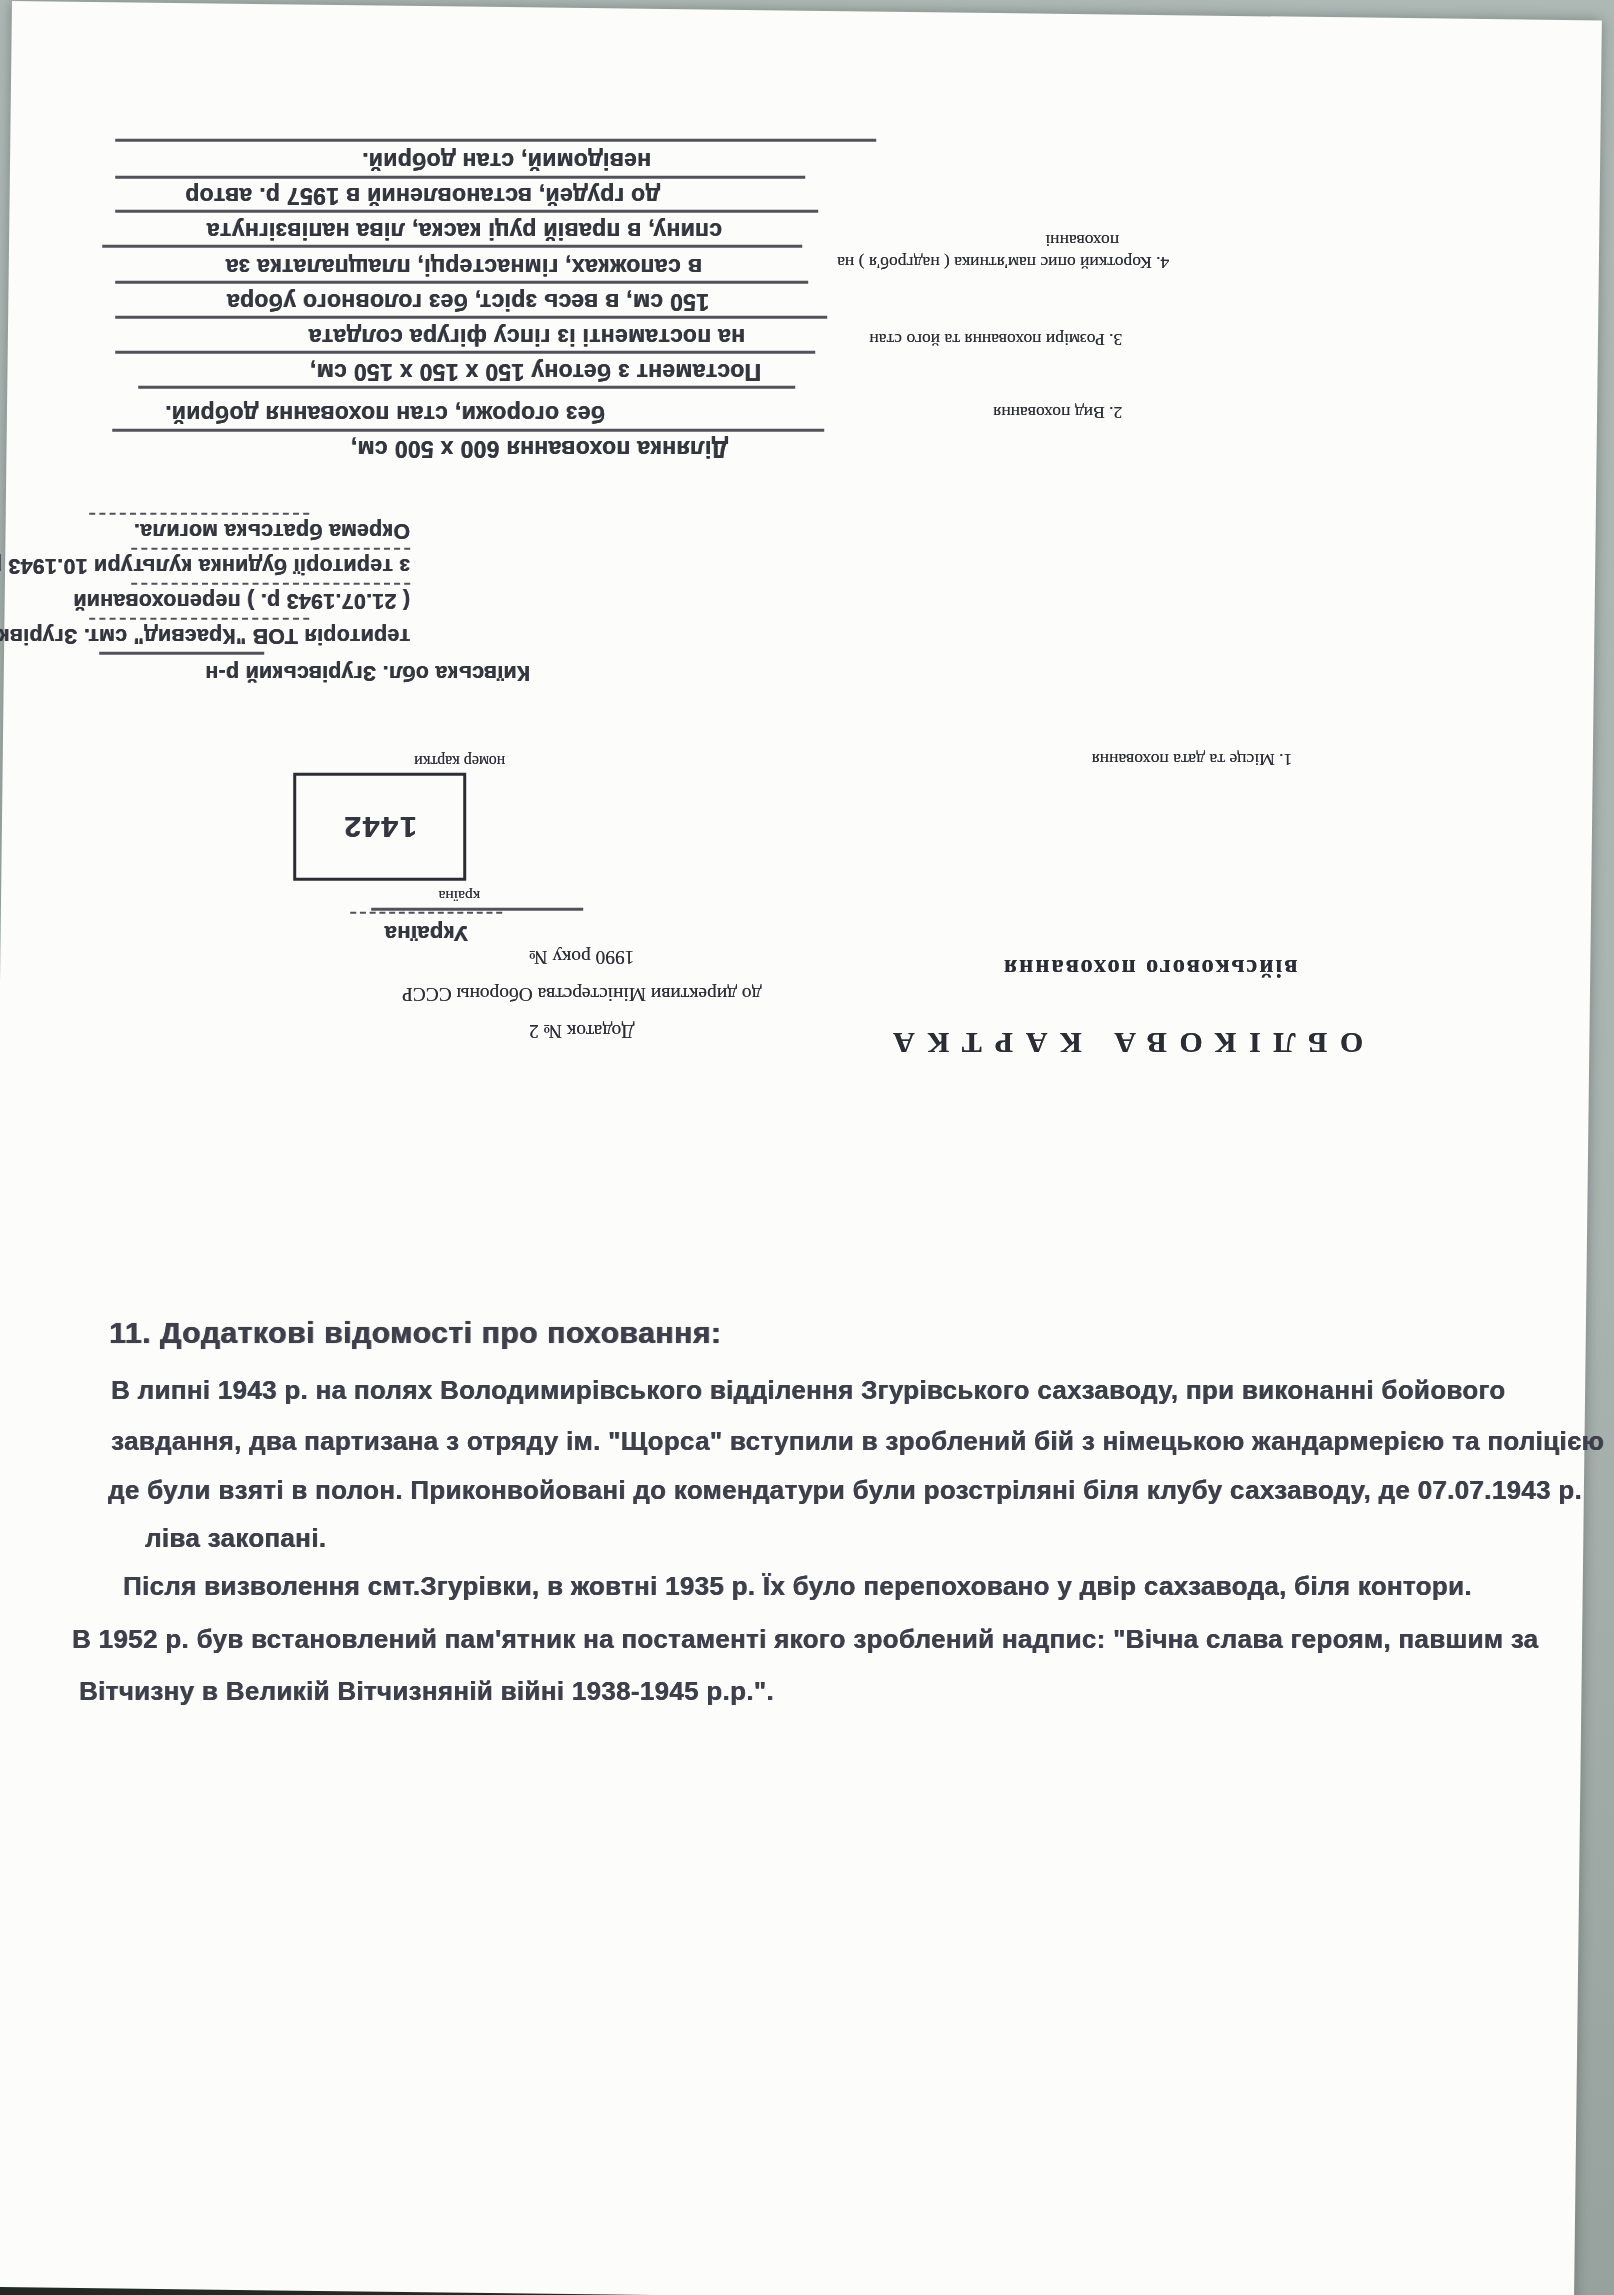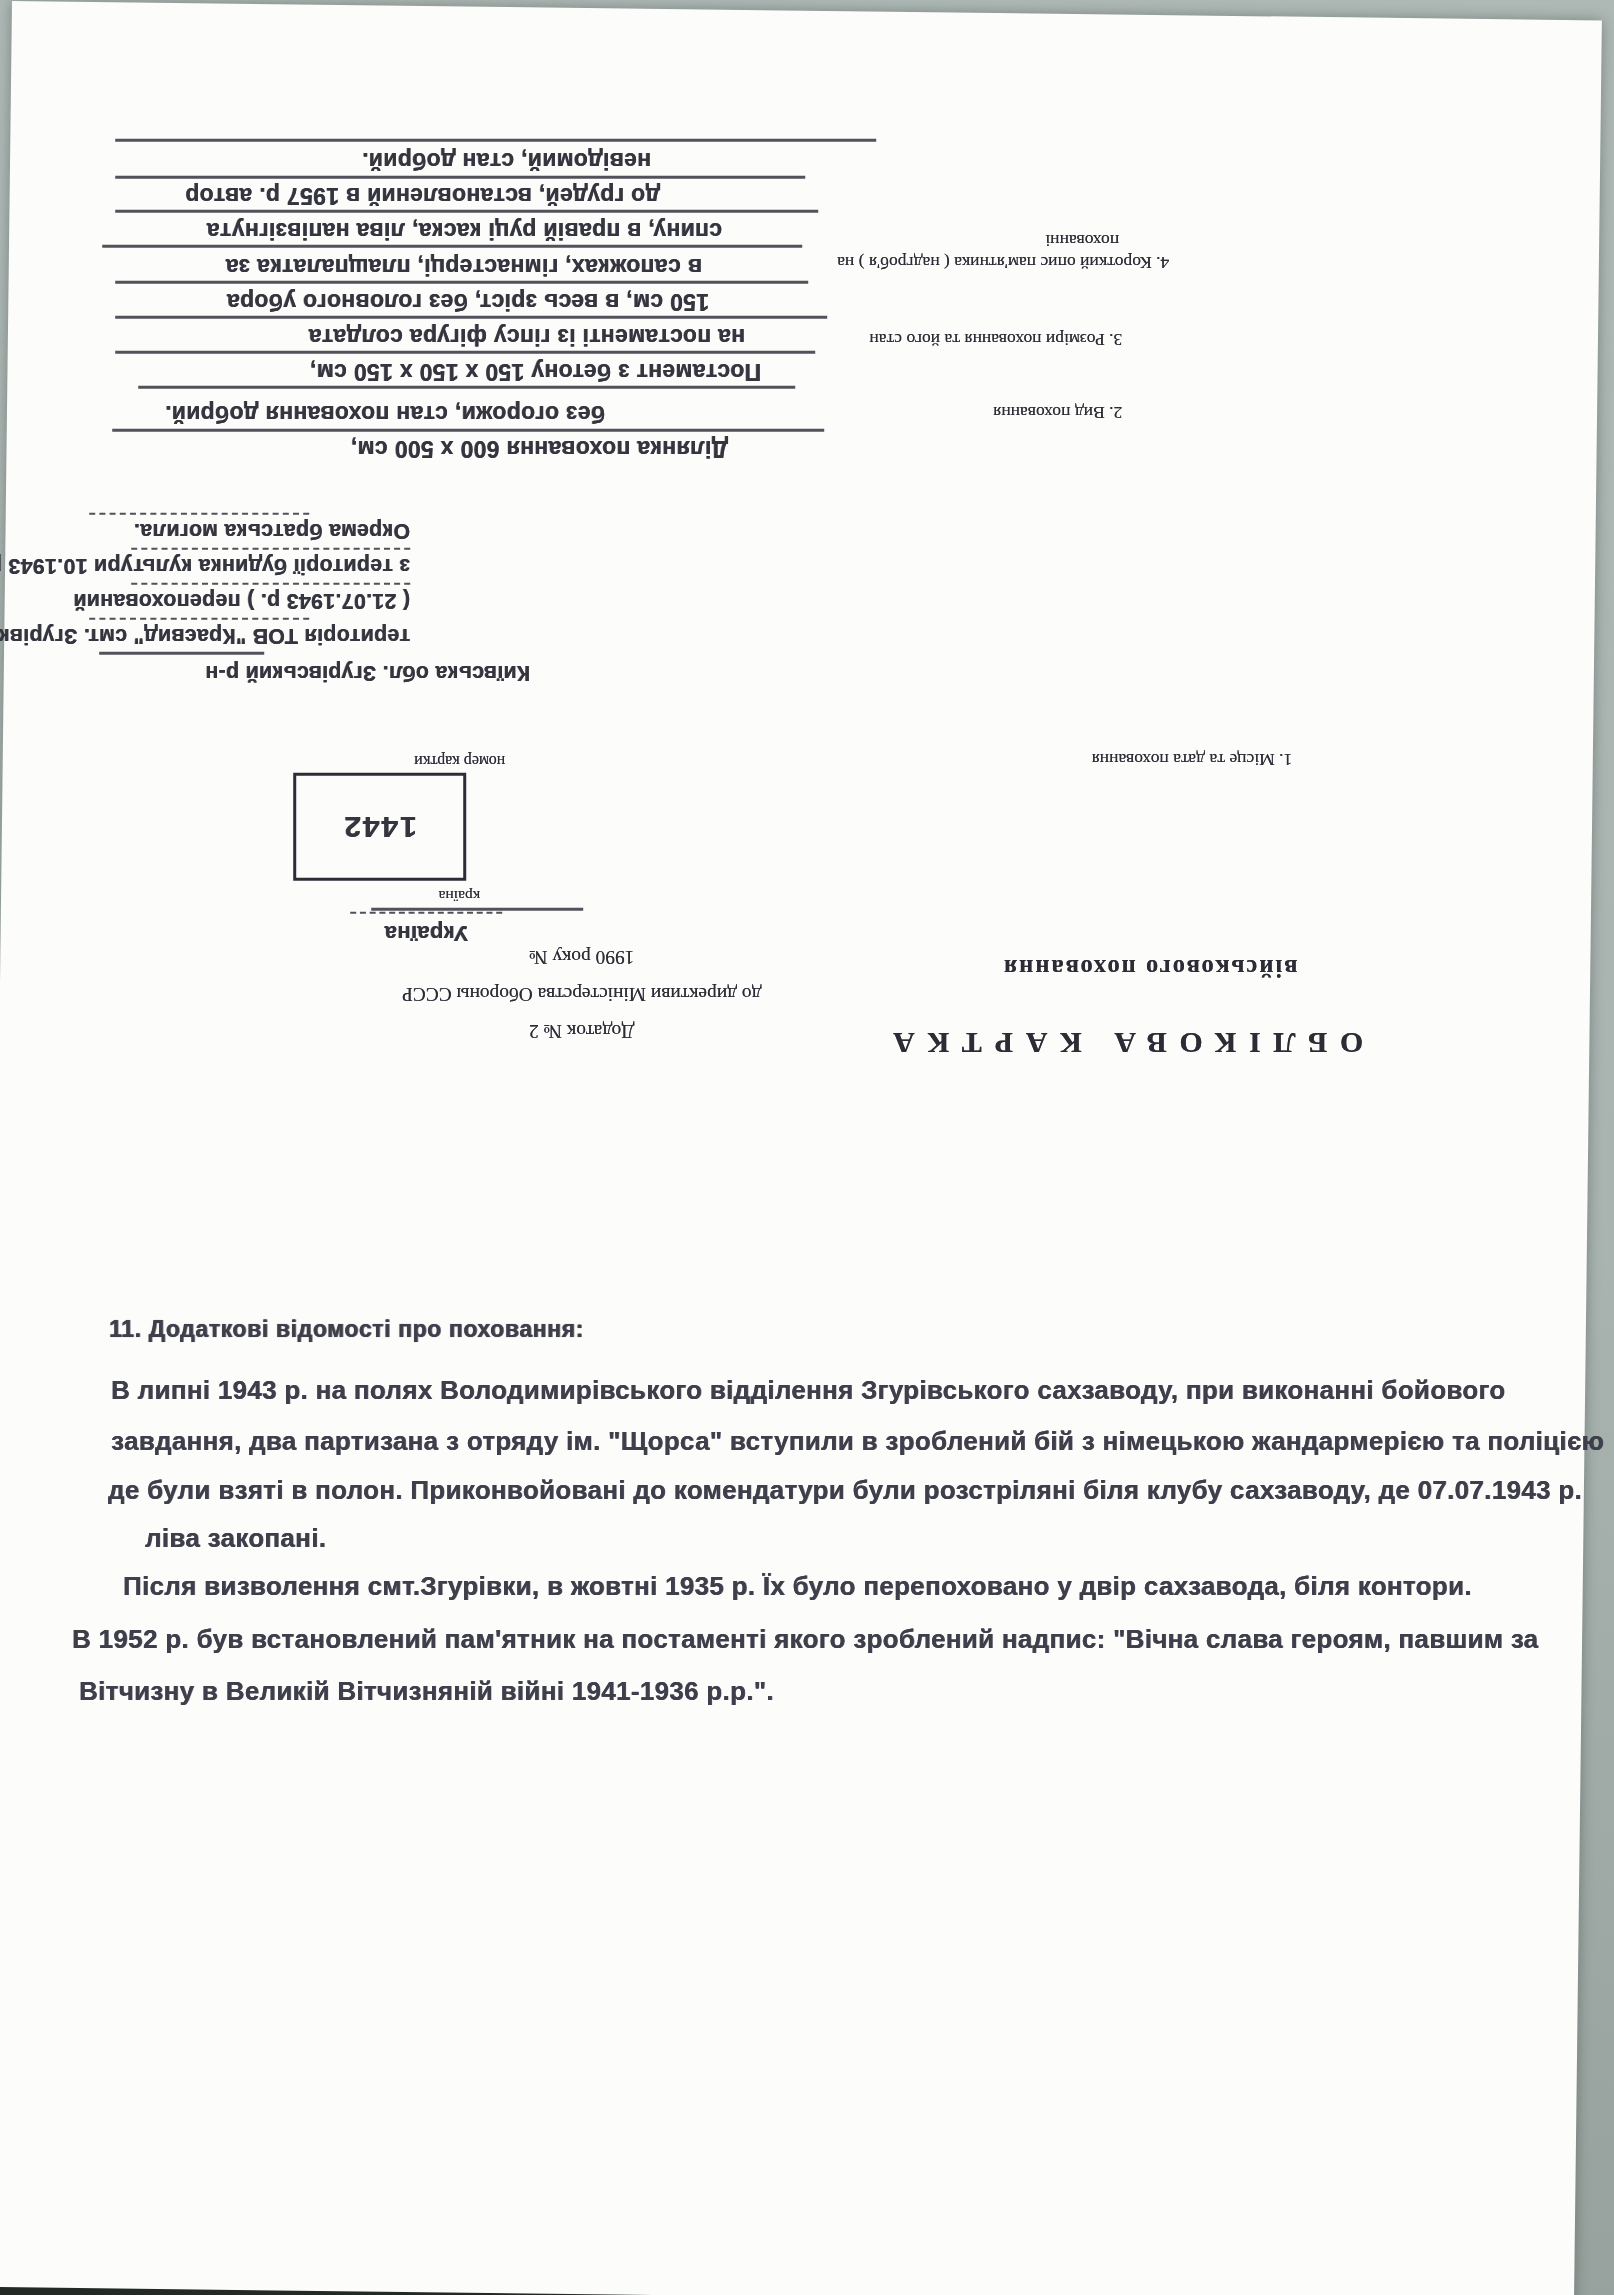--- a/index.html
+++ b/index.html
@@ -43,21 +43,21 @@
     position:absolute;left:0;top:0;width:1590px;
     transform:rotate(-0.7deg);transform-origin:0 0;
     font-family:"Liberation Sans",sans-serif;
   }
   .s11{
     position:absolute;white-space:nowrap;font-weight:700;
     color:#3f3f4c;font-size:26px;letter-spacing:0.3px;
     text-shadow:0.6px 0 0.6px rgba(55,55,72,.55),0 0 0.6px rgba(55,55,72,.8);
   }
   .s11-heading{
-    font-size:23px;letter-spacing:0.6px;
+    font-size:30px;letter-spacing:0.6px;
     text-shadow:1px 0 0.6px rgba(50,50,66,.6),0 0 0.8px rgba(50,50,66,.85);
   }
 </style>
 </head>
 <body>
 
 <div class="sheet">
 
   <div class="flip-region">
 
@@ -133,17 +133,17 @@
   </div>
 
   <div class="section11">
     <div class="s11 s11-heading" style="left:97px;top:1315px;">11. Додаткові відомості про поховання:</div>
     <div class="s11" style="left:99px;top:1374px;text-align:center;">В липні 1943 р. на полях Володимирівського відділення Згурівського сахзаводу, при виконанні бойового</div>
     <div class="s11" style="left:99px;top:1425px;">завдання, два партизана з отряду ім. "Щорса" вступили в зроблений бій з німецькою жандармерією та поліцією</div>
     <div class="s11" style="left:96px;top:1474px;">де були взяті в полон. Приконвойовані до комендатури були розстріляні біля клубу сахзаводу, де 07.07.1943 р.</div>
     <div class="s11" style="left:133px;top:1522px;">ліва закопані.</div>
     <div class="s11" style="left:111px;top:1570px;">Після визволення смт.Згурівки, в жовтні 1935 р. Їх було перепоховано у двір сахзавода, біля контори.</div>
     <div class="s11" style="left:60px;top:1623px;">В 1952 р. був встановлений пам'ятник на постаменті якого зроблений надпис: "Вічна слава героям, павшим за</div>
-    <div class="s11" style="left:67px;top:1675px;">Вітчизну в Великій Вітчизняній війні 1941-1936 р.р.".</div>
+    <div class="s11" style="left:67px;top:1675px;">Вітчизну в Великій Вітчизняній війні 1938-1945 р.р.".</div>
   </div>
 
 </div>
 
 
 </body></html>

